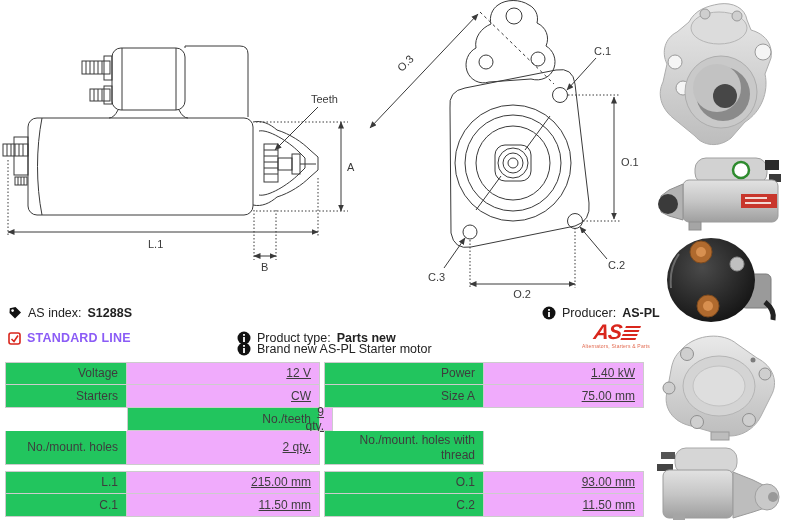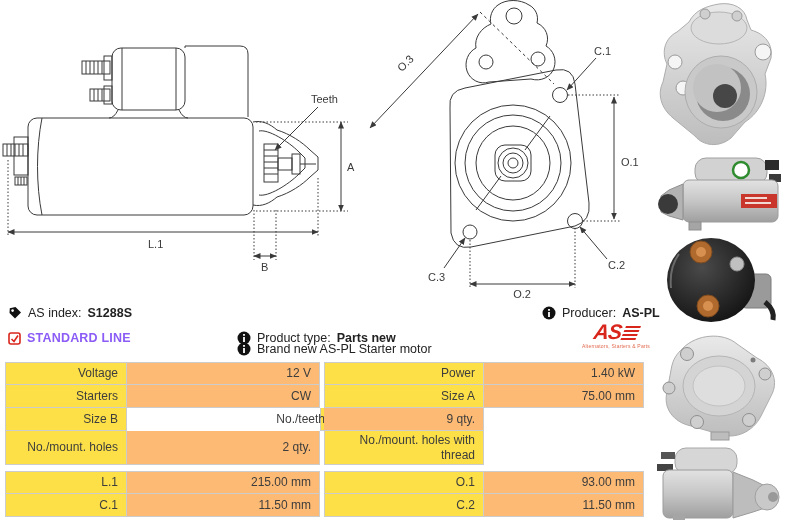--- a/index.html
+++ b/index.html
@@ -31,22 +31,22 @@
   .as-tagline{font-size:5px;color:#e2694f;margin-top:1px;letter-spacing:.2px;}
 
   
   .spec-table{position:absolute;left:5px;top:362px;display:grid;
     grid-template-columns:122px 193px 4px 160px 160px;
     grid-template-rows:23px 23px 23px 34px 6px 23px 23px;
     font-size:12px;color:#3d3d3d;}
   .cell{display:flex;align-items:center;justify-content:flex-end;
     padding:0 8px 0 4px;text-align:right;line-height:1.2;
     border-right:1px solid #ccc;border-bottom:1px solid #ccc;}
-  .cell.lab{background:#fde047;}
-  .cell.val{background:#fdba74;}
+  .cell.lab{background:#22c55e;}
+  .cell.val{background:#f0abfc;text-decoration:underline;}
   .cell.bt{border-top:1px solid #ccc;}
   .cell.bl{border-left:1px solid #ccc;}
 </style>
 </head>
 <body>
 
 <div class="canvas">
 
   <svg id="side-view" class="drawing" width="360" height="275" viewBox="0 0 360 275" fill="none" stroke="#3a3a3a" stroke-width="1">
     <defs>
@@ -321,21 +321,20 @@
     <div style="grid-row:1"></div>
     <div class="cell lab bt bl" style="grid-row:1">Power</div>
     <div class="cell val bt" style="grid-row:1">1.40 kW</div>
 
     <div class="cell lab bl" style="grid-row:2">Starters</div>
     <div class="cell val" style="grid-row:2">CW</div>
     <div style="grid-row:2"></div>
     <div class="cell lab bl" style="grid-row:2">Size A</div>
     <div class="cell val" style="grid-row:2">75.00 mm</div>
 
-    <div class="cell lab bl" style="grid-row:3">Size B</div>
     <div style="grid-row:3"></div>
     <div class="cell lab bl" style="grid-row:3">No./teeth</div>
     <div class="cell val" style="grid-row:3">9 qty.</div>
 
     <div class="cell lab bl" style="grid-row:4">No./mount. holes</div>
     <div class="cell val" style="grid-row:4">2 qty.</div>
     <div style="grid-row:4"></div>
     <div class="cell lab bl" style="grid-row:4">No./mount. holes with thread</div>
 
     <div class="cell lab bt bl" style="grid-row:6">L.1</div>

